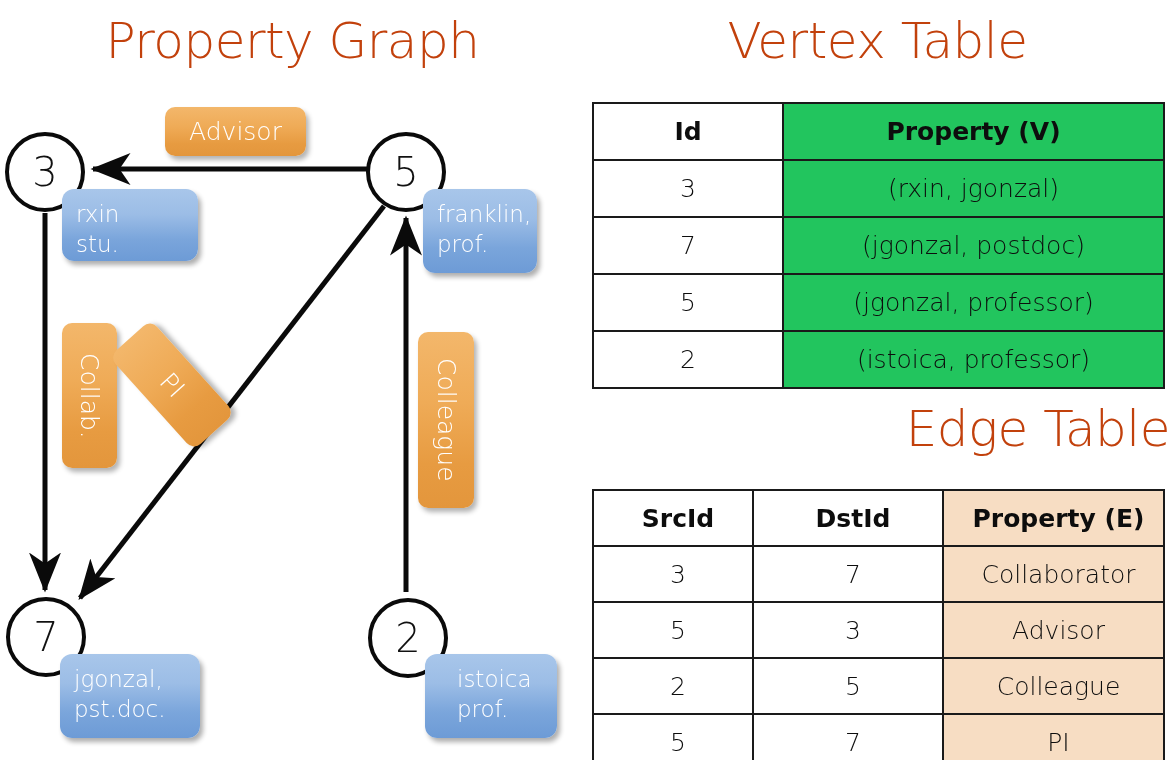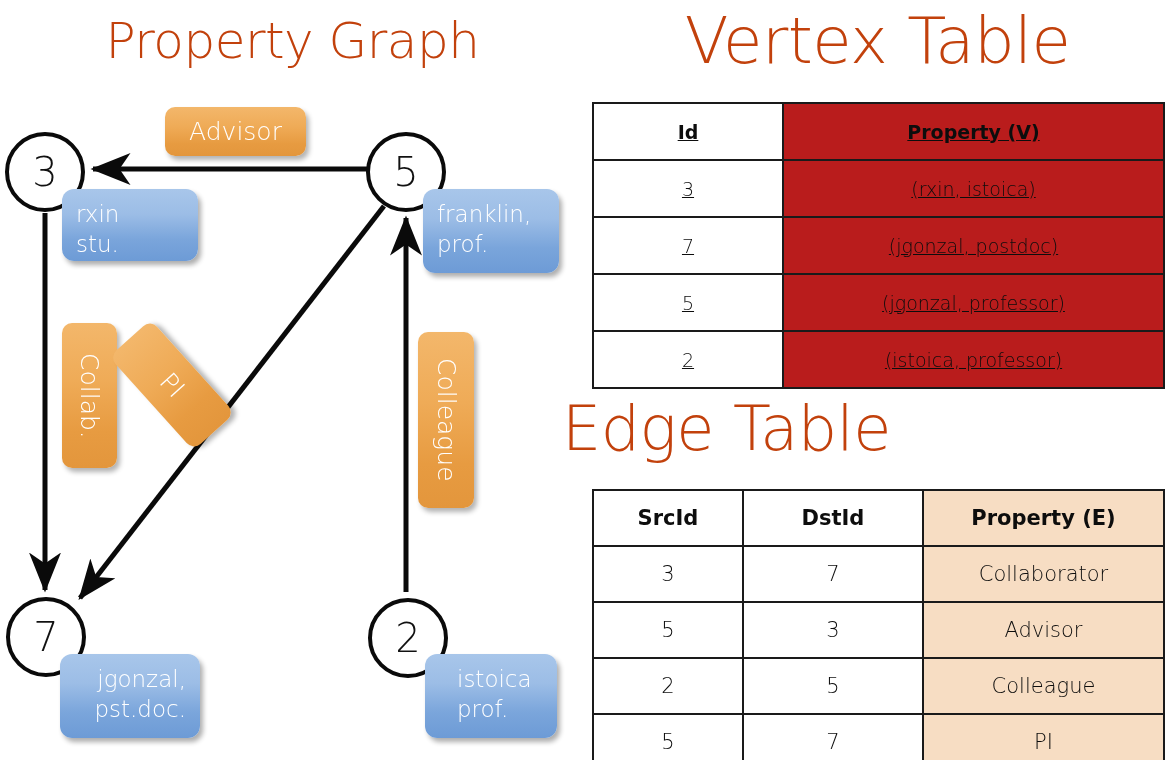--- a/index.html
+++ b/index.html
@@ -28,27 +28,27 @@
   }
   #title-property-graph {
     left: 0; top: 12px; width: 585px;
     text-align: center;
     font-size: 50px;
     line-height: 58px;
   }
   #title-vertex-table {
     left: 585px; top: 12px; width: 585px;
     text-align: center;
-    font-size: 64px;
+    font-size: 50px;
     line-height: 58px;
   }
   #title-edge-table {
-    left: 562px; top: 400px; width: 585px;
-    text-align: left;
-    font-size: 62px;
+    left: 585px; top: 400px; width: 585px;
+    text-align: right;
+    font-size: 50px;
     line-height: 58px;
   }
 
   
   #graph-panel {
     position: absolute;
     left: 0; top: 0;
     width: 585px; height: 760px;
   }
   #graph-edges {
@@ -88,22 +88,22 @@
     color: #ffffff;
     font-family: "DejaVu Sans", sans-serif;
     font-weight: 300;
     font-size: 23px;
     line-height: 30px;
     padding: 10px 14px;
     box-sizing: border-box;
     z-index: 4;
   }
   #prop-rxin     { left: 62px;  top: 189px; width: 136px; height: 72px; }
-  #prop-franklin { left: 423px; top: 189px; width: 136px; height: 84px; }
-  #prop-jgonzal  { left: 60px;  top: 654px; width: 140px; height: 84px; text-align: right; }
+  #prop-franklin { left: 423px; top: 189px; width: 114px; height: 84px; }
+  #prop-jgonzal  { left: 60px;  top: 654px; width: 140px; height: 84px; }
   #prop-istoica  { left: 425px; top: 654px; width: 132px; height: 84px; padding-left: 32px; }
 
   
   .edge-box {
     position: absolute;
     border-radius: 10px;
     background: linear-gradient(to bottom, #f3b76b 0%, #efab57 40%, #e79b41 75%, #e3963c 100%);
     box-shadow: 3px 4px 5px rgba(0,0,0,0.30);
     color: #ffffff;
     font-family: "DejaVu Sans", sans-serif;
@@ -149,29 +149,29 @@
     padding: 0;
   }
   .data-table th {
     font-weight: 700;
   }
 
   #vertex-table {
     left: 592px; top: 102px;
     width: 573px;
   }
-  #vertex-table th, #vertex-table td { height: 55px; font-size: 19px; text-decoration: underline; }
+  #vertex-table th, #vertex-table td { height: 55px; font-size: 25px; }
   #vertex-table .col-id { width: 188px; background: #ffffff; }
-  #vertex-table .col-prop { background: #b91c1c; }
+  #vertex-table .col-prop { background: #22c55e; }
 
   #edge-table {
     left: 592px; top: 489px;
     width: 573px;
   }
-  #edge-table th, #edge-table td { height: 54px; font-size: 21px; }
+  #edge-table th, #edge-table td { height: 54px; font-size: 25px; padding-left: 10px; }
   #edge-table .col-src { width: 148px; background: #ffffff; }
   #edge-table .col-dst { width: 178px; background: #ffffff; margin-top: 29px; }
   #edge-table .col-eprop { background: #f7ddc3; }
 </style>
 </head>
 <body>
 
 <div id="title-property-graph" class="title">Property Graph</div>
 
 <div id="graph-panel">
@@ -234,21 +234,21 @@
 <table id="vertex-table" class="data-table">
   <thead>
     <tr>
       <th class="col-id">Id</th>
       <th class="col-prop">Property (V)</th>
     </tr>
   </thead>
   <tbody>
     <tr>
       <td class="col-id">3</td>
-      <td class="col-prop">(rxin, istoica)</td>
+      <td class="col-prop">(rxin, jgonzal)</td>
     </tr>
     <tr>
       <td class="col-id">7</td>
       <td class="col-prop">(jgonzal, postdoc)</td>
     </tr>
     <tr>
       <td class="col-id">5</td>
       <td class="col-prop">(jgonzal, professor)</td>
     </tr>
     <tr>

